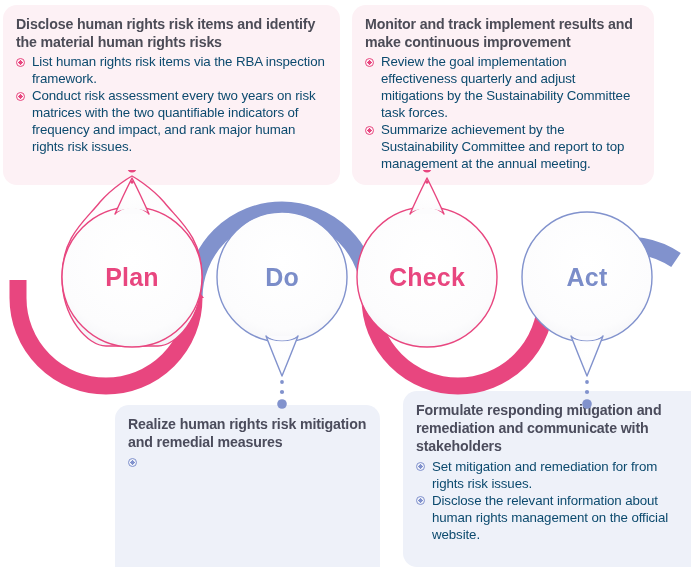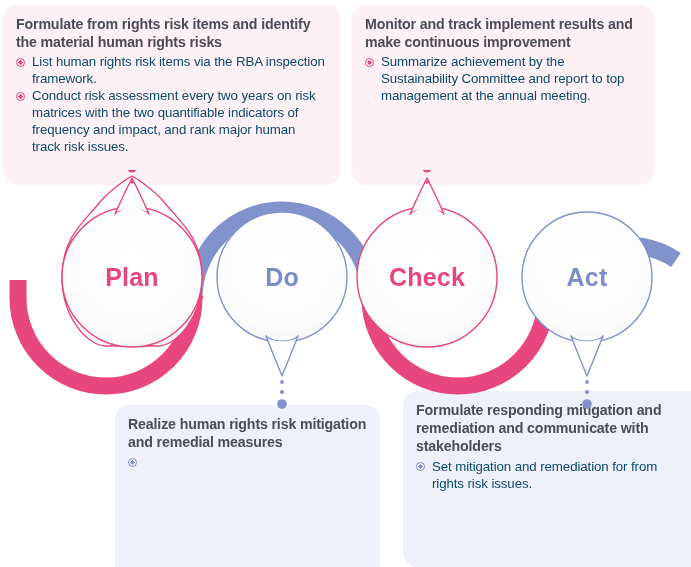--- a/index.html
+++ b/index.html
@@ -68,45 +68,47 @@
     font-size:25px;
     letter-spacing:0.2px;
   }
   .lbl-pink{fill:#e8467f;}
   .lbl-blue{fill:#7b8dc9;}
 </style>
 </head>
 <body>
 
 <div class="card pink" id="card-plan">
-  <p class="card-title">Formulate from rights risk items and identify the material human rights risks</p>
+  <p class="card-title">Disclose human rights risk items and identify the material human rights risks</p>
   <ul class="bullets">
     <li><span class="bullet-dot"></span><span>List human rights risk items via the RBA inspection framework.</span></li>
-    <li><span class="bullet-dot"></span><span>Conduct risk assessment every two years on risk matrices with the two quantifiable indicators of frequency and impact, and rank major human track risk issues.</span></li>
+    <li><span class="bullet-dot"></span><span>Conduct risk assessment every two years on risk matrices with the two quantifiable indicators of frequency and impact, and rank major human rights risk issues.</span></li>
   </ul>
 </div>
 
 <div class="card pink" id="card-check">
   <p class="card-title">Monitor and track implement results and make continuous improvement</p>
   <ul class="bullets">
+    <li><span class="bullet-dot"></span><span>Review the goal implementation effectiveness quarterly and adjust mitigations by the Sustainability Committee task forces.</span></li>
     <li><span class="bullet-dot"></span><span>Summarize achievement by the Sustainability Committee and report to top management at the annual meeting.</span></li>
   </ul>
 </div>
 
 <div class="card blue" id="card-do">
   <p class="card-title">Realize human rights risk mitigation and remedial measures</p>
   <ul class="bullets">
     <li><span class="bullet-dot"></span></li>
   </ul>
 </div>
 
 <div class="card blue" id="card-act">
   <p class="card-title">Formulate responding mitigation and remediation and communicate with stakeholders</p>
   <ul class="bullets">
     <li><span class="bullet-dot"></span><span>Set mitigation and remediation for from rights risk issues.</span></li>
+    <li><span class="bullet-dot"></span><span>Disclose the relevant information about human rights management on the official website.</span></li>
   </ul>
 </div>
 
 <svg id="cycle" viewBox="0 0 691 250">
   <defs>
     <radialGradient id="bubbleFill" cx="50%" cy="38%" r="72%">
       <stop offset="0%" stop-color="#ffffff"></stop>
       <stop offset="72%" stop-color="#fcfcfd"></stop>
       <stop offset="100%" stop-color="#f1f1f5"></stop>
     </radialGradient>

